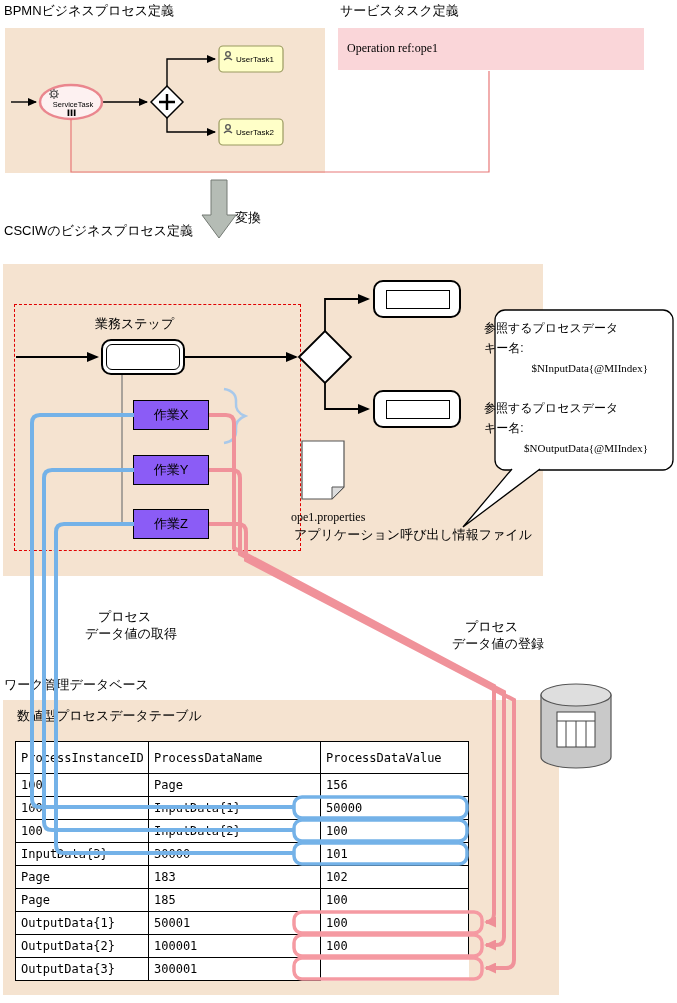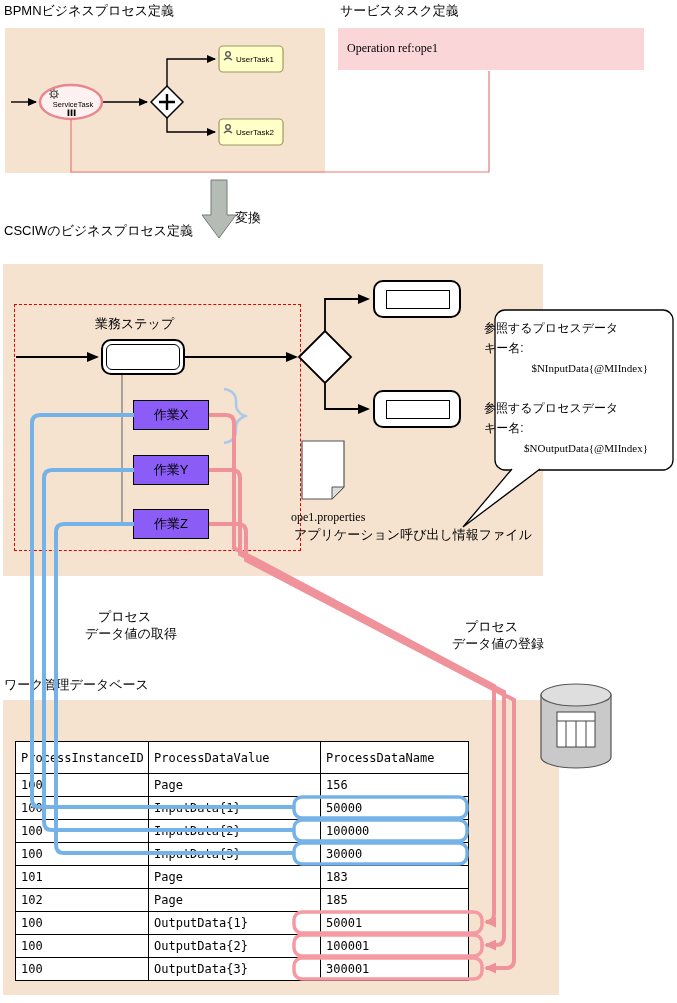--- a/index.html
+++ b/index.html
@@ -129,37 +129,37 @@
     <div style="padding-left:13px">プロセス</div>
     <div>データ値の取得</div>
   </div>
   <div class="flowlabel" style="left:452px;top:618px">
     <div style="padding-left:13px">プロセス</div>
     <div>データ値の登録</div>
   </div>
 
   <div class="label" style="left:4px;top:677px">ワーク管理データベース</div>
   <div class="panel" style="left:3px;top:700px;width:556px;height:295px;background:#f5e3d0"></div>
+  <div class="label" style="left:17px;top:708px">数値型プロセスデータテーブル</div>
 
   <div class="dbgrid">
     <div>ProcessInstanceID</div>
+    <div>ProcessDataName</div>
     <div>ProcessDataValue</div>
-    <div>ProcessDataName</div>
 
     <div>100</div>
     <div>Page</div>
     <div>156</div>
 
     <div>100</div>
     <div>InputData{1}</div>
     <div>50000</div>
 
     <div>100</div>
     <div>InputData{2}</div>
-    <div>100000</div>
 
     <div>100</div>
     <div>InputData{3}</div>
     <div>30000</div>
 
     <div>101</div>
     <div>Page</div>
     <div>183</div>
 
     <div>102</div>

